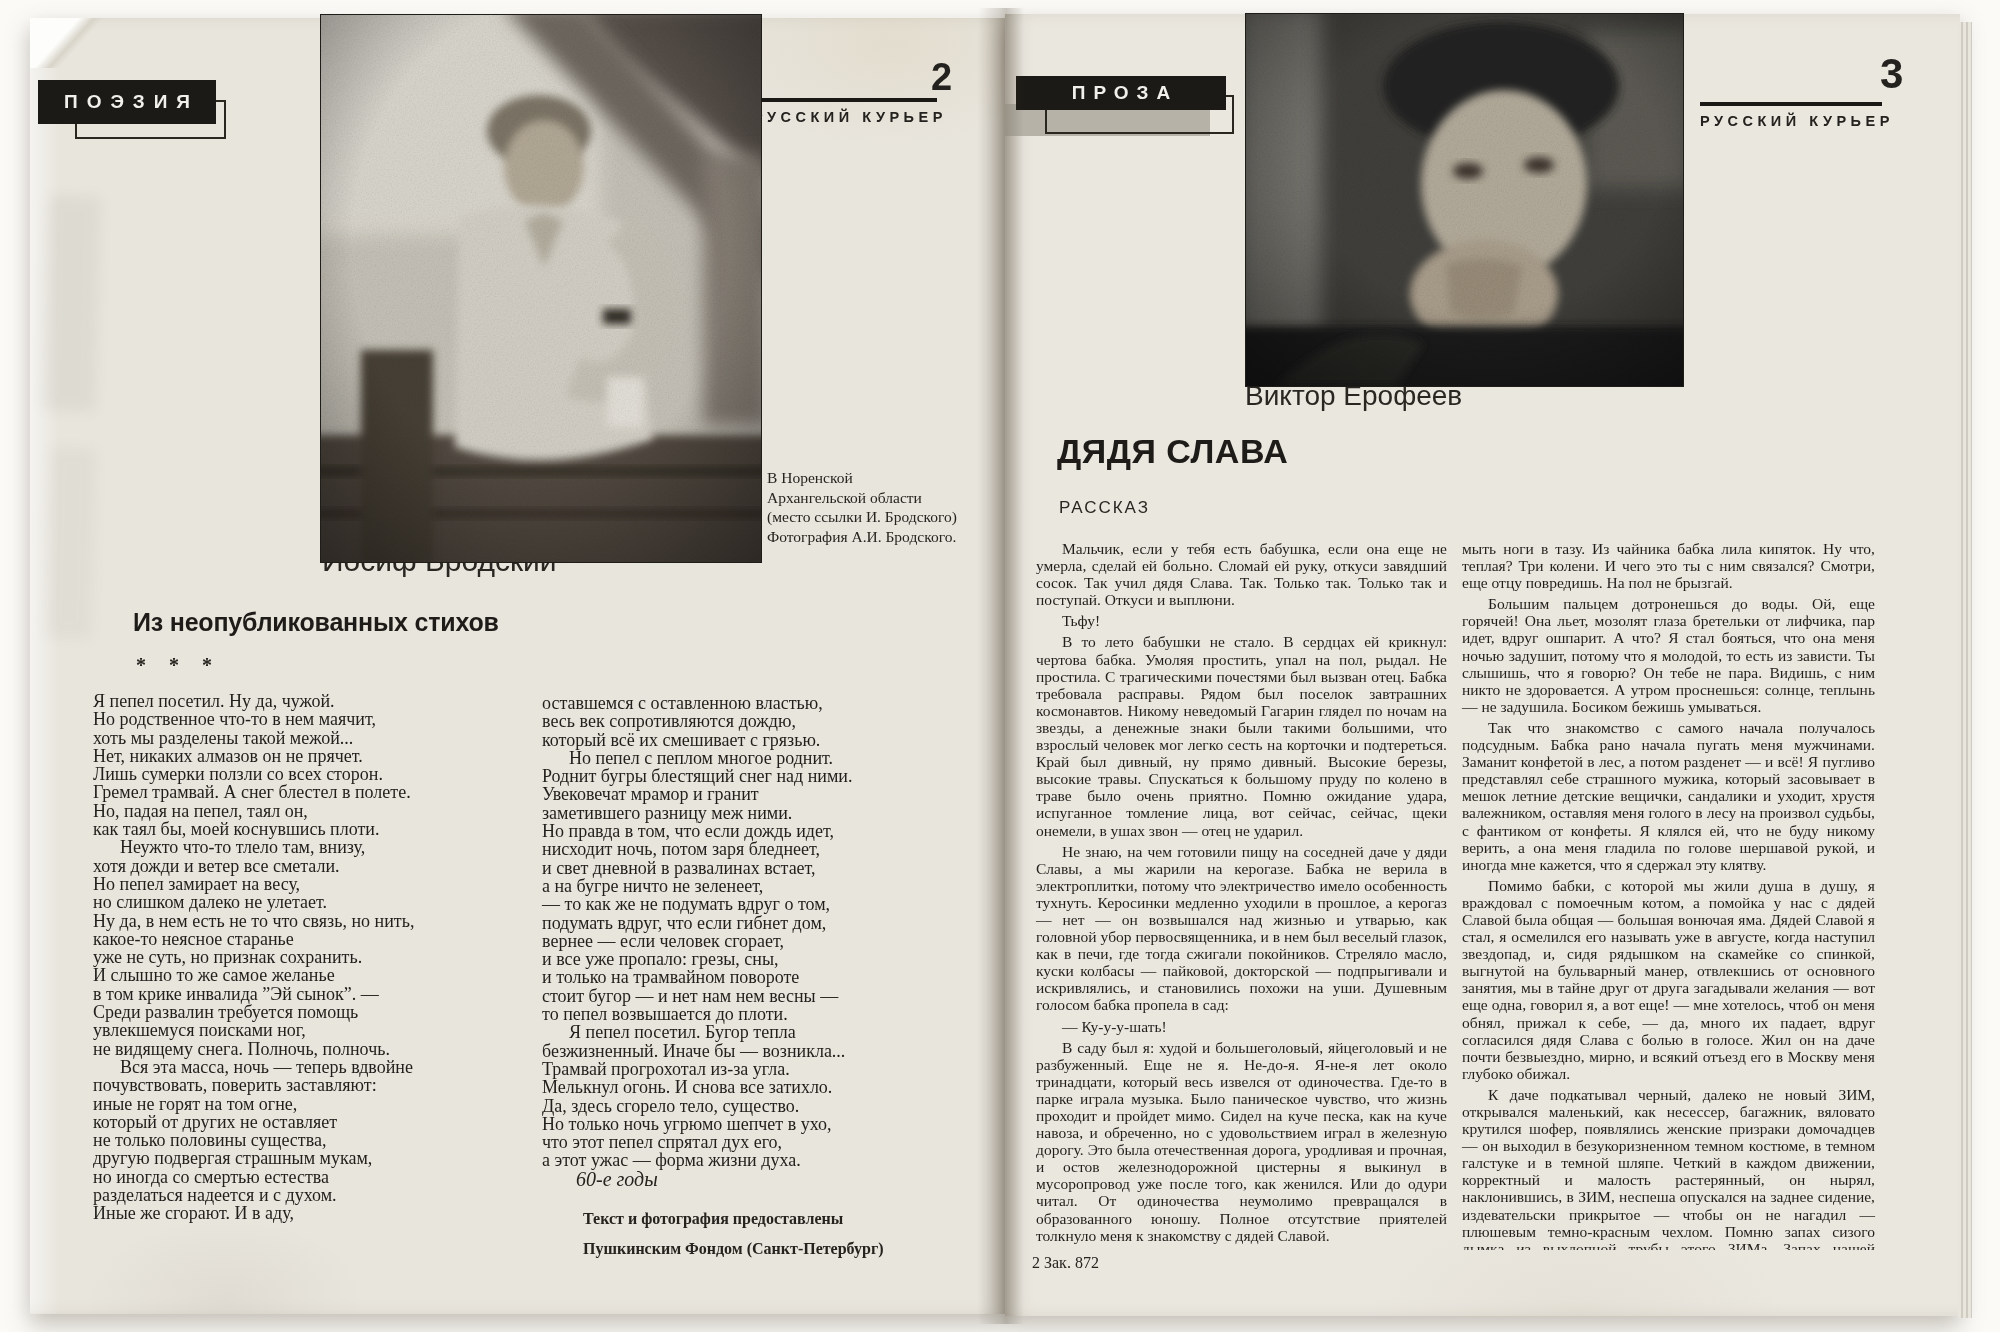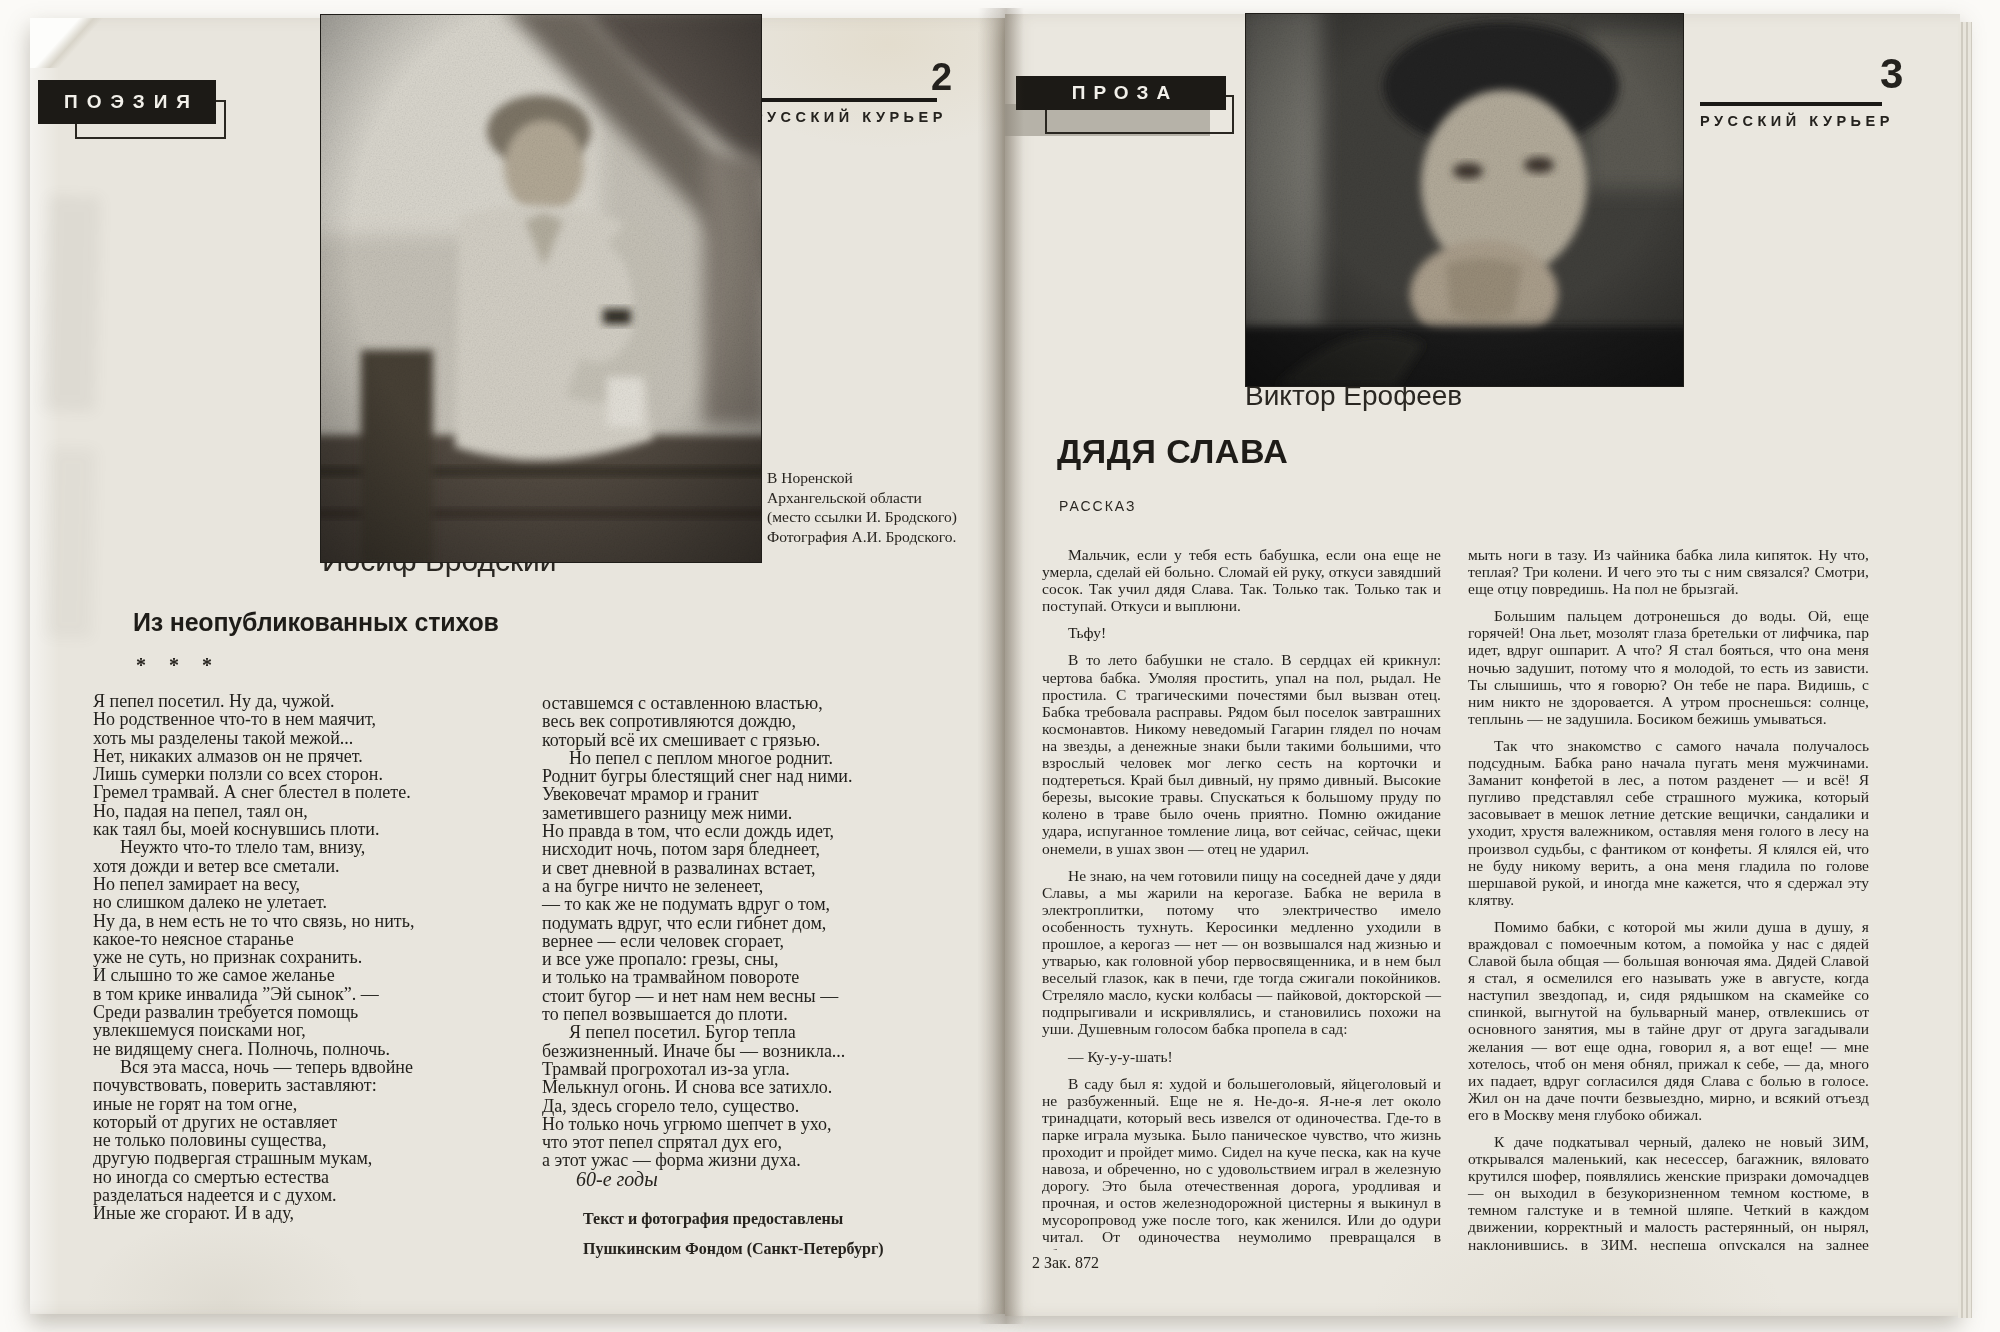--- a/index.html
+++ b/index.html
@@ -61,25 +61,25 @@
   .poem{position:absolute;top:674px;width:440px;font-size:18px;line-height:18.3px;white-space:pre-wrap;color:#211f1b;}
   .poem-c1{left:63px;}
   .poem-c2{left:512px;top:676px;}
   .dateline{position:absolute;left:546px;top:1150px;font-style:italic;font-size:20px;color:#26231e;}
   .credit{position:absolute;left:553px;top:1186px;font-weight:bold;font-size:16px;line-height:30px;
     white-space:pre-wrap;color:#26231e;}
 
   .story-title{position:absolute;left:52px;top:418px;font-family:"Liberation Sans",sans-serif;
     font-weight:bold;font-size:34px;letter-spacing:0.5px;color:#1e1c18;}
   .story-subtitle{position:absolute;left:54px;top:484px;font-family:"Liberation Sans",sans-serif;
-    font-size:14px;letter-spacing:2px;color:#2a2722;}
+    font-size:17px;letter-spacing:2px;color:#2a2722;}
   .col{position:absolute;top:522px;font-size:15.5px;line-height:17.1px;text-align:justify;color:#211f1b;overflow:hidden;}
   .col1{left:27px;width:419px;height:714px;}
   .col2{left:453px;width:421px;height:714px;}
-  .col p{margin:10px;text-indent:26px;}
+  .col p{margin:4px;text-indent:26px;}
   .col p.noind{text-indent:0;}
   .footer-note{position:absolute;left:27px;top:1240px;font-size:16px;color:#26231e;}
 </style>
 </head>
 <body>
 
 <div class="canvas">
 
   <div class="page page-left">
     <div class="curl"></div>

